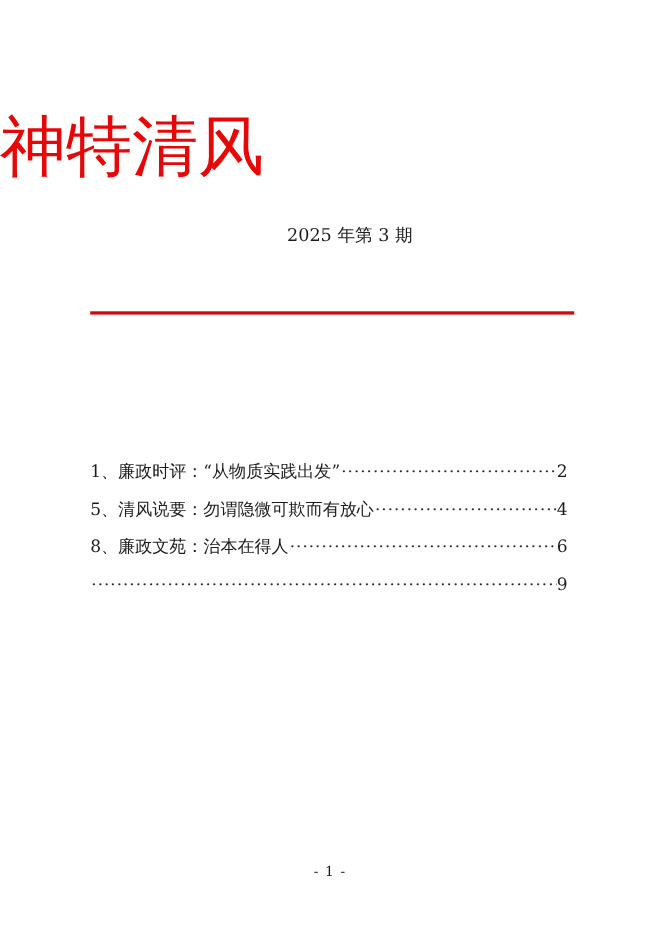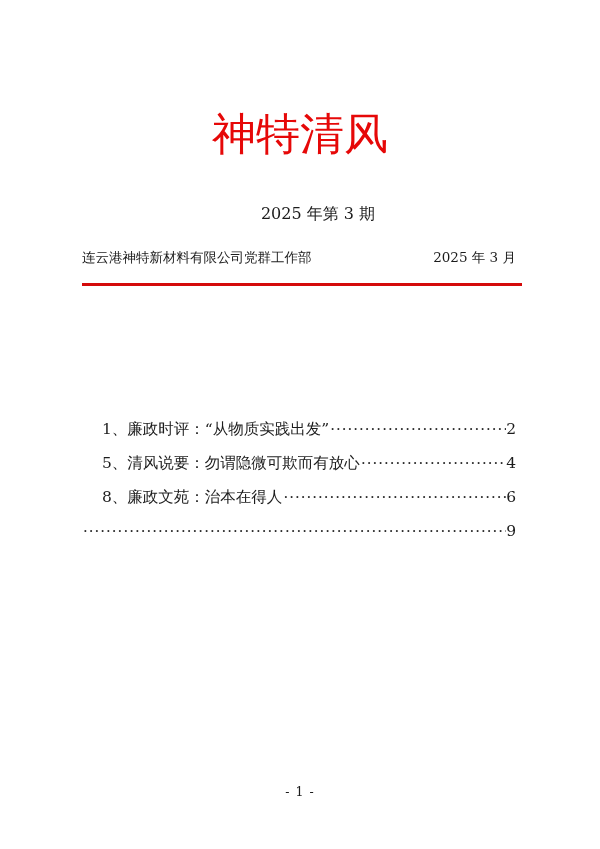--- a/index.html
+++ b/index.html
@@ -14,22 +14,21 @@
     background: #ffffff;
     overflow: hidden;
     font-family: "DejaVu Serif", "Liberation Serif", serif;
     color: #1c1c1c;
   }
   .masthead-title {
     position: absolute;
     top: 96px;
     left: 0;
     right: 0;
-    text-align: center;
-    font-size: 44px;
+    font-size: 60px;
     line-height: 76px;
     font-weight: 400;
     color: #e60808;
     letter-spacing: 0px;
     white-space: nowrap;
   }
   .issue-line {
     position: absolute;
     top: 204px;
     left: 0;
@@ -77,21 +76,20 @@
   }
   .toc-item {
     display: flex;
     align-items: center;
     height: 34px;
     font-size: 15.5px;
     white-space: nowrap;
   }
   .toc-item-label {
     flex: 0 0 auto;
-    margin-left: 20px;
   }
   .toc-leader {
     flex: 1 1 auto;
     overflow: hidden;
     white-space: nowrap;
     letter-spacing: 1px;
     padding: 0 1px;
     font-size: 15px;
     color: #2a2a2a;
   }
@@ -111,24 +109,20 @@
 </style>
 </head>
 <body>
 
 <div class="page">
 
   <div class="masthead-title">神特清风</div>
 
   <div class="issue-line">2025 年第 3 期</div>
 
-  <div class="pub-row">
-    <span>连云港神特新材料有限公司党群工作部</span>
-    <span>2025 年 3 月</span>
-  </div>
 
   <div class="red-rule"></div>
 
 
   <div class="toc-list">
 
     <div class="toc-item">
       <span class="toc-item-label">1、廉政时评：“从物质实践出发”</span>
       <span class="toc-leader">····································································································</span>
       <span class="toc-page-number">2</span>

